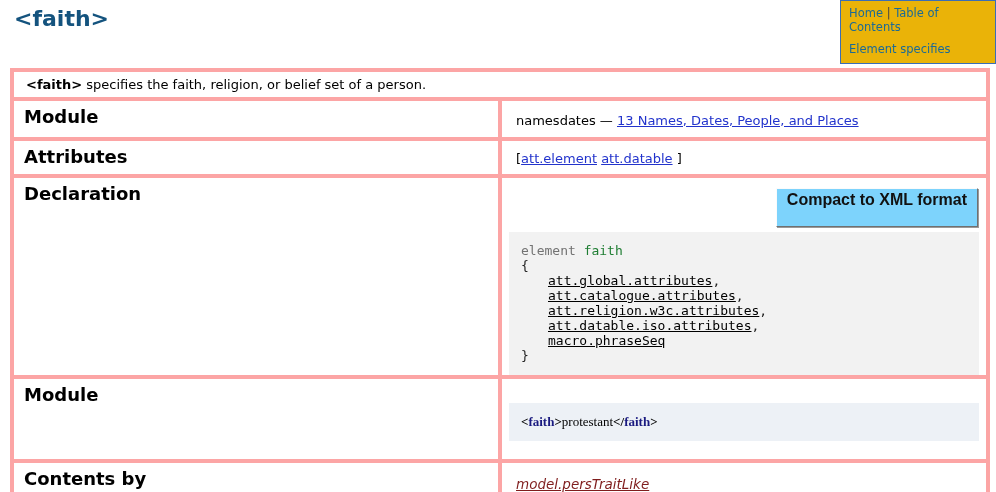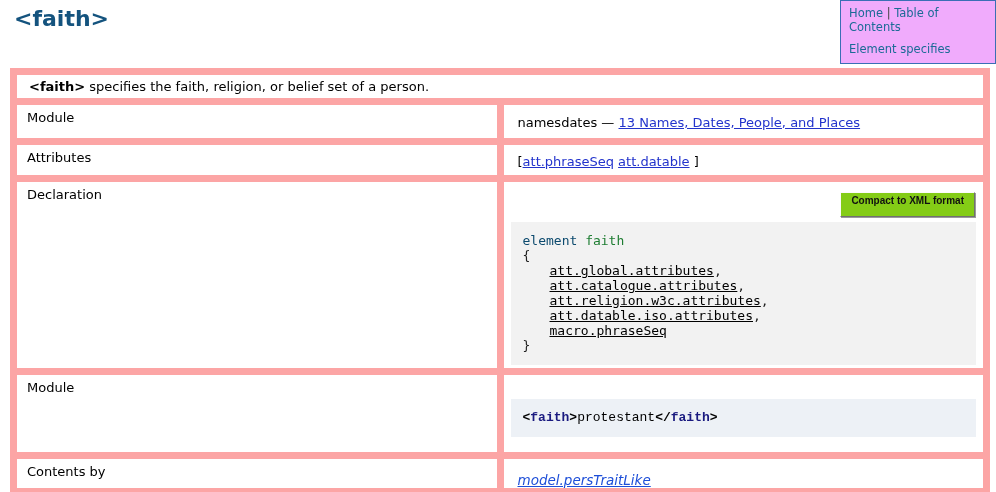--- a/index.html
+++ b/index.html
@@ -14,87 +14,87 @@
   
   .page-title {
     position: absolute; left: 14px; top: 6px; margin: 0;
     font-size: 22px; font-weight: bold; color: #14537e;
     font-family: "DejaVu Sans", "Liberation Sans", sans-serif;
   }
 
   
   .navbox {
     position: absolute; left: 840px; top: 0; width: 156px;
-    border: 1px solid #3b6eb5; background: #f0abfc;
+    border: 1px solid #3b6eb5; background: #eab308;
     padding: 5px 8px 7px 8px;
     font-size: 11.5px; line-height: 14px;
   }
   .navbox p { margin: 0; }
   .navbox p + p { margin-top: 8px; }
   .navbox a { color: #1b6a96; text-decoration: none; cursor: pointer; }
   .nav-sep { color: #444; }
 
   
   .spec-table {
     position: absolute; left: 10px; top: 68px; width: 980px;
     border-collapse: collapse; table-layout: fixed;
     font-size: 13px;
   }
-  .spec-table td { border: 7px solid #fca5a5; vertical-align: top; padding: 0; }
+  .spec-table td { border: 4px solid #fca5a5; vertical-align: top; padding: 0; }
   td.label-cell {
-    width: 164px; font-weight: normal; padding: 5px 10px; font-size: 13px;
+    width: 164px; font-weight: bold; padding: 5px 10px; font-size: 18px;
   }
   td.desc-cell { height: 29px; vertical-align: middle; padding: 4px 12px; }
   td.module-content { height: 40px; vertical-align: middle; padding: 2px 16px 0 14px; }
   td.attr-content { height: 37px; vertical-align: middle; padding: 2px 0 0 14px; }
   td.decl-content { height: 193px; padding: 0; }
   td.example-content { height: 84px; padding: 0; }
   td.contained-content { height: 36px; padding: 13px 0 0 14px; }
   td.partial-cell { height: 40px; }
 
   a.std-link { color: #2233cc; text-decoration: underline; cursor: pointer; }
 
   
   .btn-row { text-align: right; margin: 10px 8px 5px 0; }
   .xmlbtn {
     font-family: "Liberation Sans", sans-serif;
-    font-size: 10px; font-weight: bold; color: #111;
-    background: #84cc16;
+    font-size: 16px; font-weight: bold; color: #111;
+    background: #7dd3fc;
     border: 1px solid;
     border-color: #fbfbfb #707070 #707070 #fbfbfb;
     box-shadow: 1px 1px 0 #9a9a9a;
-    padding: 2px 10px 10px 10px;
+    padding: 2px 10px 17px 10px;
     cursor: pointer;
   }
   .decl-code {
     margin: 0 7px; background: #f2f2f2;
     padding: 11px 10px 12px 12px;
     font-family: "DejaVu Sans Mono", "Liberation Mono", monospace;
     font-size: 13px; line-height: 15px; color: #222;
   }
   .code-line { white-space: pre; }
   .code-line.indent { padding-left: 27px; }
-  .kw { color: #0c4a6e; }
+  .kw { color: #737373; }
   .el { color: #1e7d32; }
   .decl-code a { color: #000000; text-decoration: underline; cursor: pointer; }
 
   
   .example-code {
     margin: 24px 7px 0 7px; background: #edf1f6;
     padding: 12px 12px;
-    font-family: Liberation Mono, monospace;
+    font-family: Liberation Serif, serif;
     font-size: 13px; line-height: 14px;
   }
   .xml-bracket { font-weight: bold; color: #000; }
   .xml-tag { font-weight: bold; color: #1a1a80; }
   .xml-text { color: #000; }
 
   
   a.contained-link {
-    color: #1d4ed8; font-style: italic; text-decoration: underline;
+    color: #7f1d1d; font-style: italic; text-decoration: underline;
     font-size: 13.5px; cursor: pointer;
   }
 </style>
 </head>
 <body>
 
 <h1 class="page-title">&lt;faith&gt;</h1>
 
 <div class="navbox">
   <p><a>Home</a> <span class="nav-sep">|</span> <a>Table of Contents</a></p>
@@ -107,21 +107,21 @@
     <td class="desc-cell" colspan="2"><b>&lt;faith&gt;</b> <span>specifies the faith, religion, or belief set of a person.</span></td>
   </tr>
 
   <tr>
     <td class="label-cell">Module</td>
     <td class="module-content"><span>namesdates —</span> <a class="std-link">13 Names, Dates, People, and Places</a></td>
   </tr>
 
   <tr>
     <td class="label-cell">Attributes</td>
-    <td class="attr-content"><span>[</span><a class="std-link">att.phraseSeq</a> <a class="std-link">att.datable</a><span> ]</span></td>
+    <td class="attr-content"><span>[</span><a class="std-link">att.element</a> <a class="std-link">att.datable</a><span> ]</span></td>
   </tr>
 
   <tr>
     <td class="label-cell">Declaration</td>
     <td class="decl-content">
       <div class="btn-row">
         <button class="xmlbtn">Compact to XML format</button>
       </div>
       <div class="decl-code">
         <div class="code-line"><span class="kw">element</span> <span class="el">faith</span></div>

